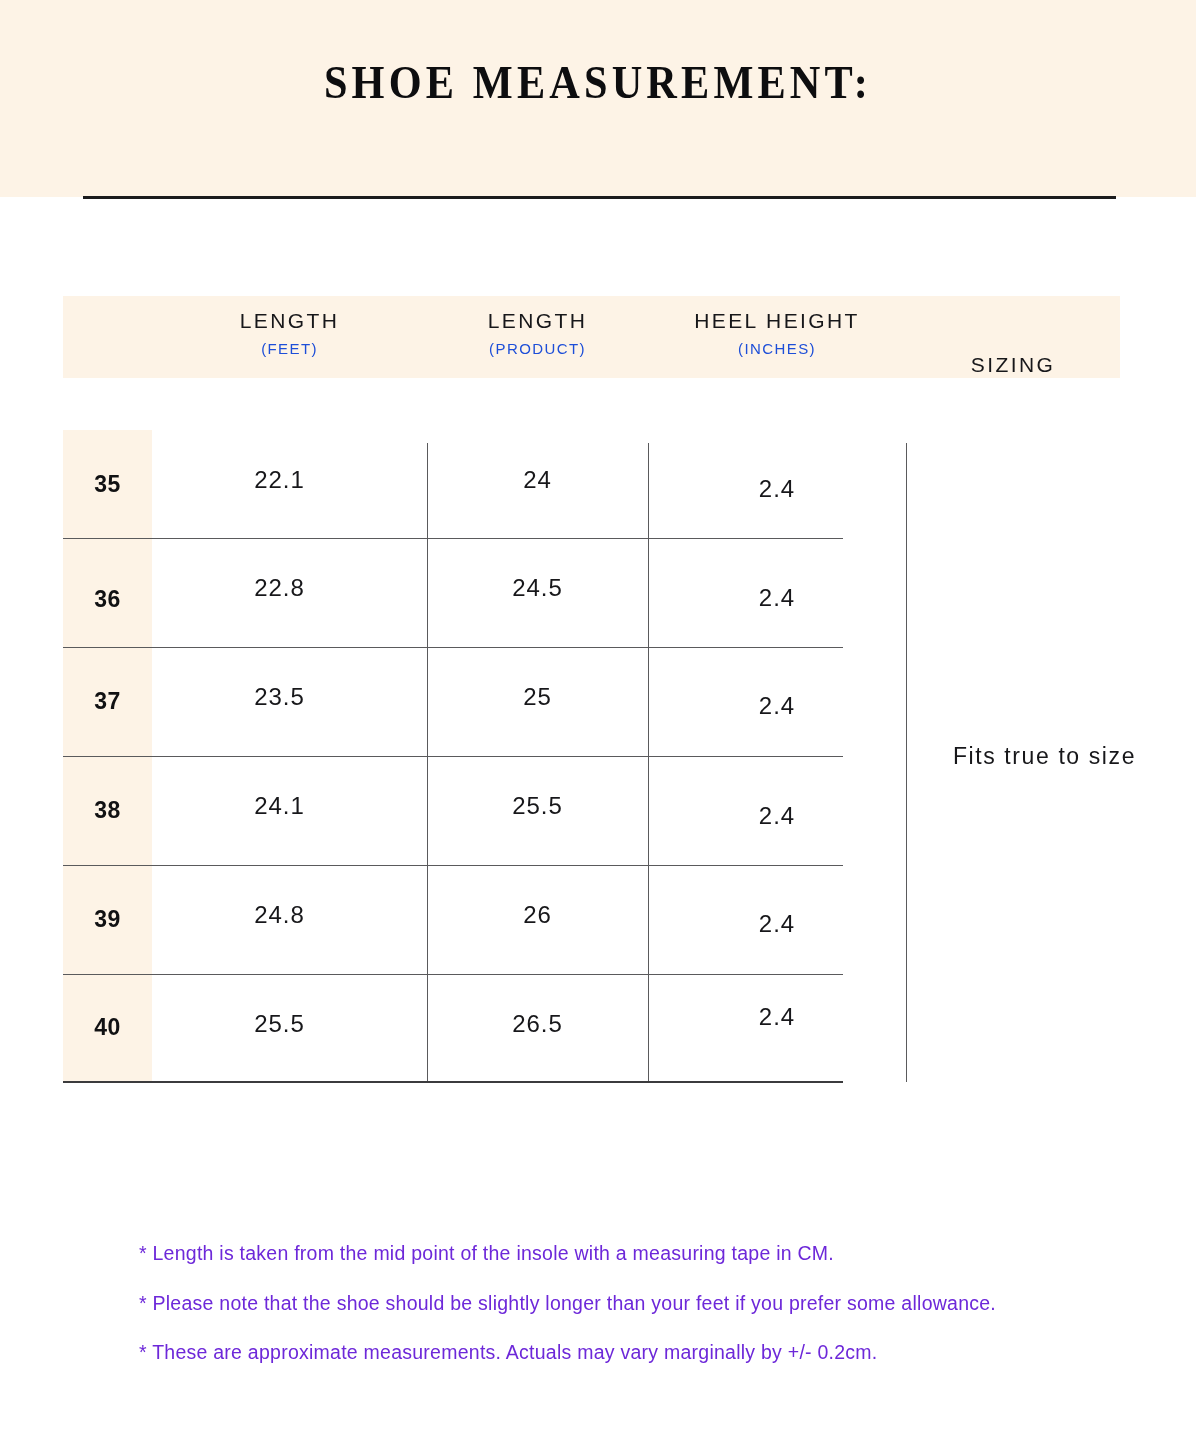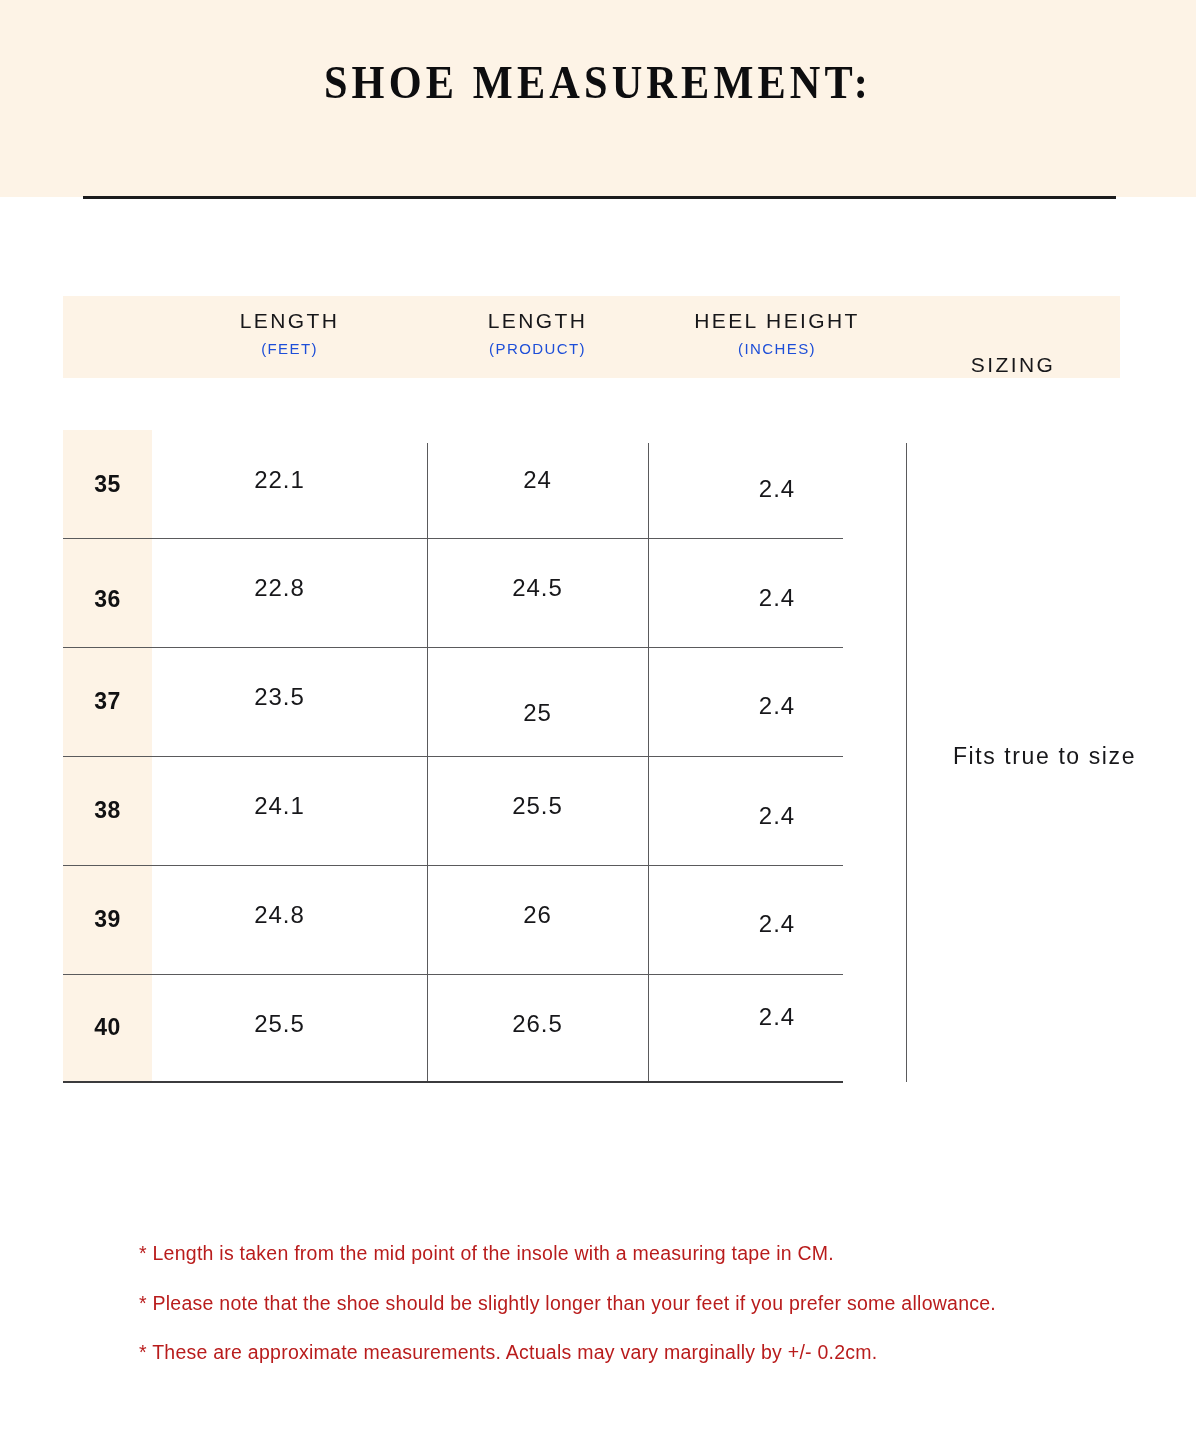--- a/index.html
+++ b/index.html
@@ -164,21 +164,21 @@
   
   .notes {
     position: absolute;
     left: 139px;
     top: 1244px;
     width: 1000px;
   }
   .note {
     font-size: 19.5px;
     letter-spacing: 0.25px;
-    color: #b91c1c;
+    color: #6d28d9;
     line-height: 1.0;
     margin-bottom: 30px;
     white-space: nowrap;
   }
 </style>
 </head>
 <body>
 
 <div class="header-band"></div>
 <div class="header-title">SHOE MEASUREMENT:</div>
@@ -223,21 +223,21 @@
     <div class="cell cell-product" style="top:0px;height:100px">24</div>
     <div class="cell cell-heel" style="top:0px;height:118px">2.4</div>
 
     <div class="cell cell-size" style="top:115px;height:109px">36</div>
     <div class="cell cell-feet" style="top:108px;height:100px">22.8</div>
     <div class="cell cell-product" style="top:108px;height:100px">24.5</div>
     <div class="cell cell-heel" style="top:108px;height:120px">2.4</div>
 
     <div class="cell cell-size" style="top:217px;height:109px">37</div>
     <div class="cell cell-feet" style="top:217px;height:100px">23.5</div>
-    <div class="cell cell-product" style="top:233px;height:100px">25</div>
+    <div class="cell cell-product" style="top:217px;height:100px">25</div>
     <div class="cell cell-heel" style="top:217px;height:118px">2.4</div>
 
     <div class="cell cell-size" style="top:326px;height:109px">38</div>
     <div class="cell cell-feet" style="top:326px;height:100px">24.1</div>
     <div class="cell cell-product" style="top:326px;height:100px">25.5</div>
     <div class="cell cell-heel" style="top:326px;height:120px">2.4</div>
 
     <div class="cell cell-size" style="top:435px;height:109px">39</div>
     <div class="cell cell-feet" style="top:435px;height:100px">24.8</div>
     <div class="cell cell-product" style="top:435px;height:100px">26</div>

